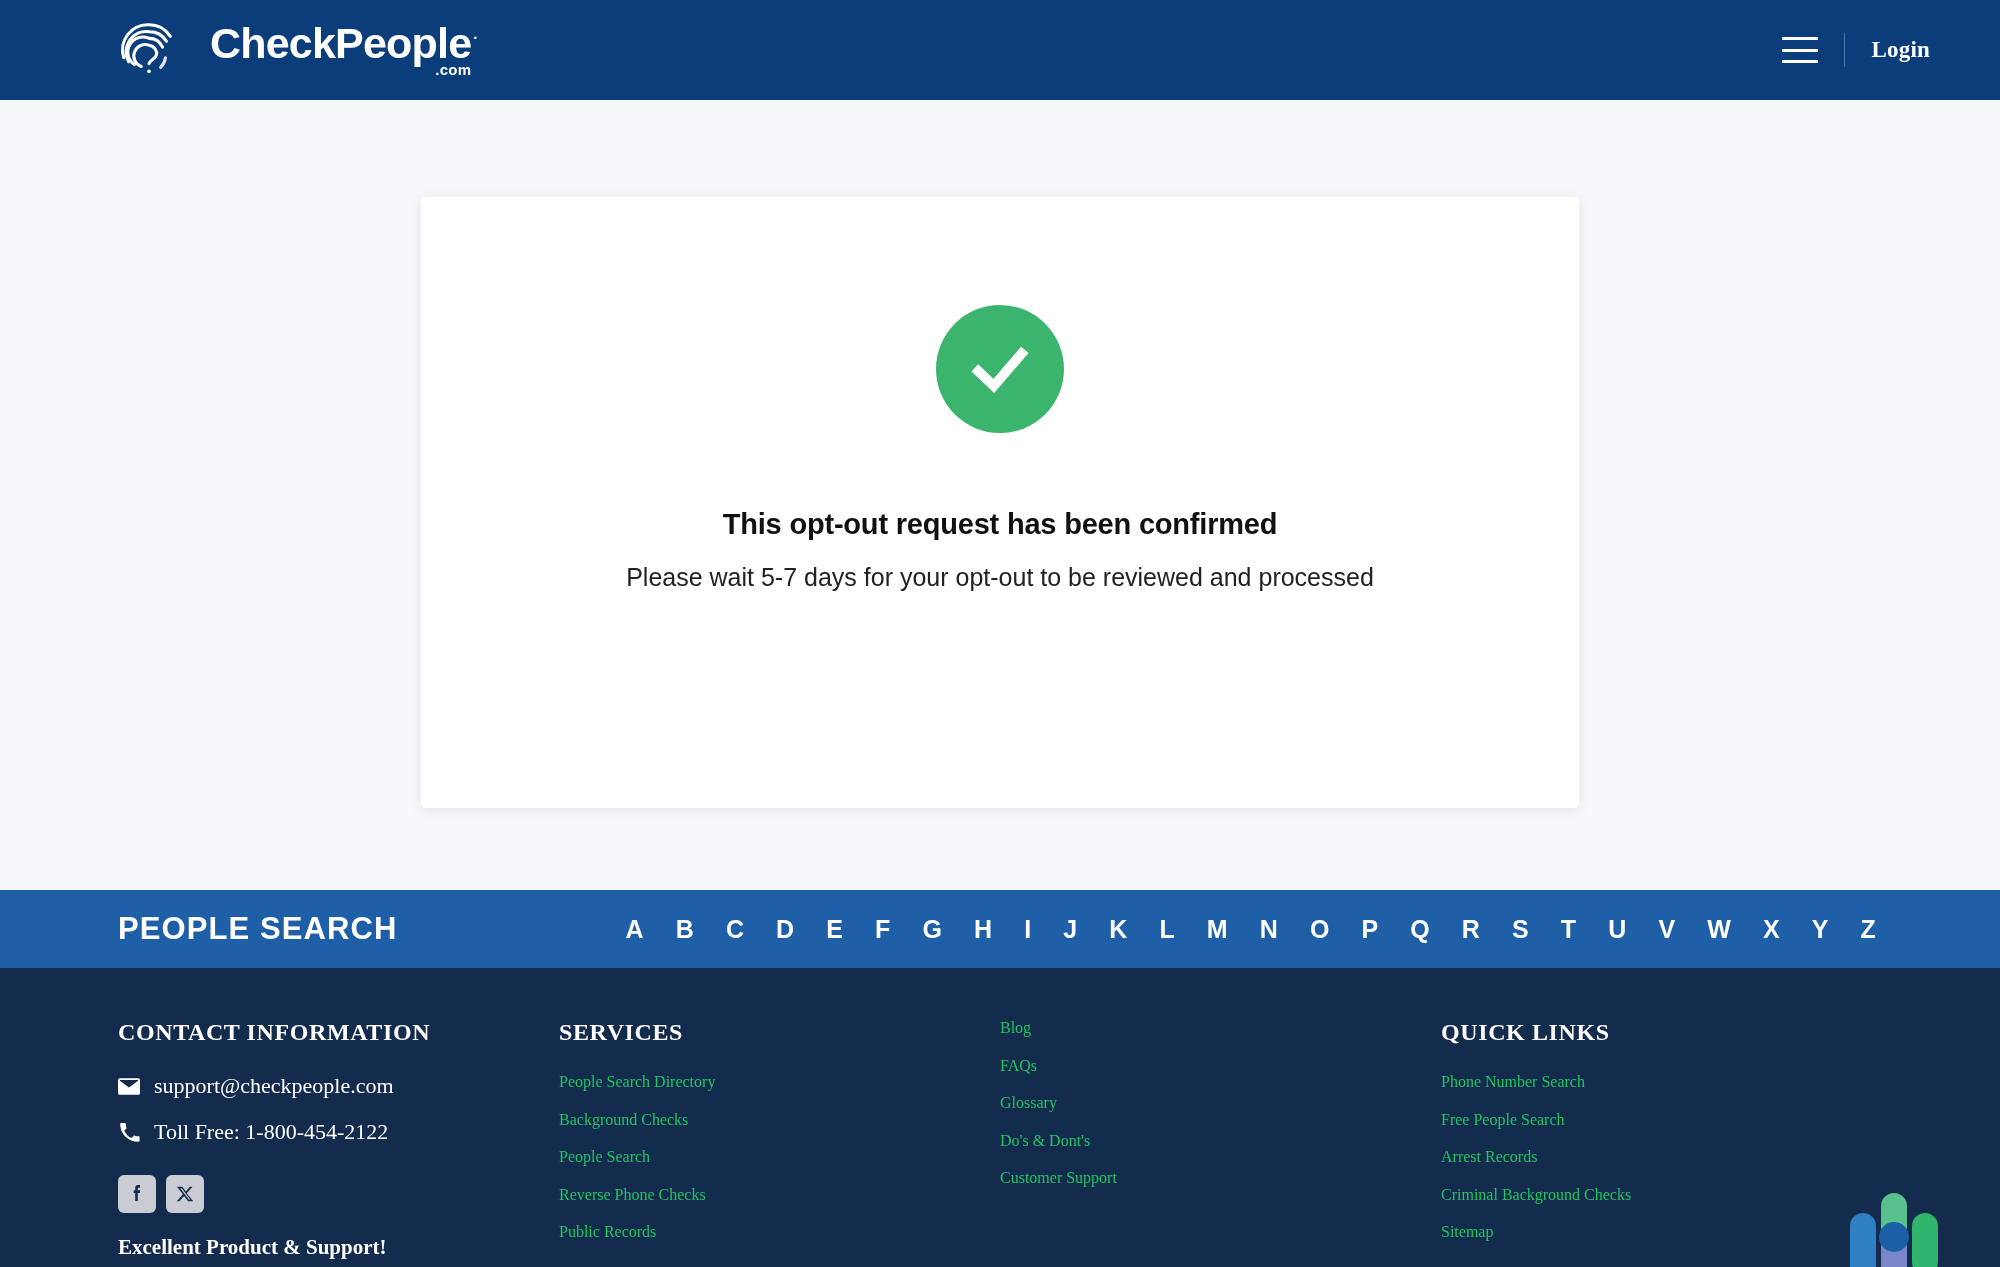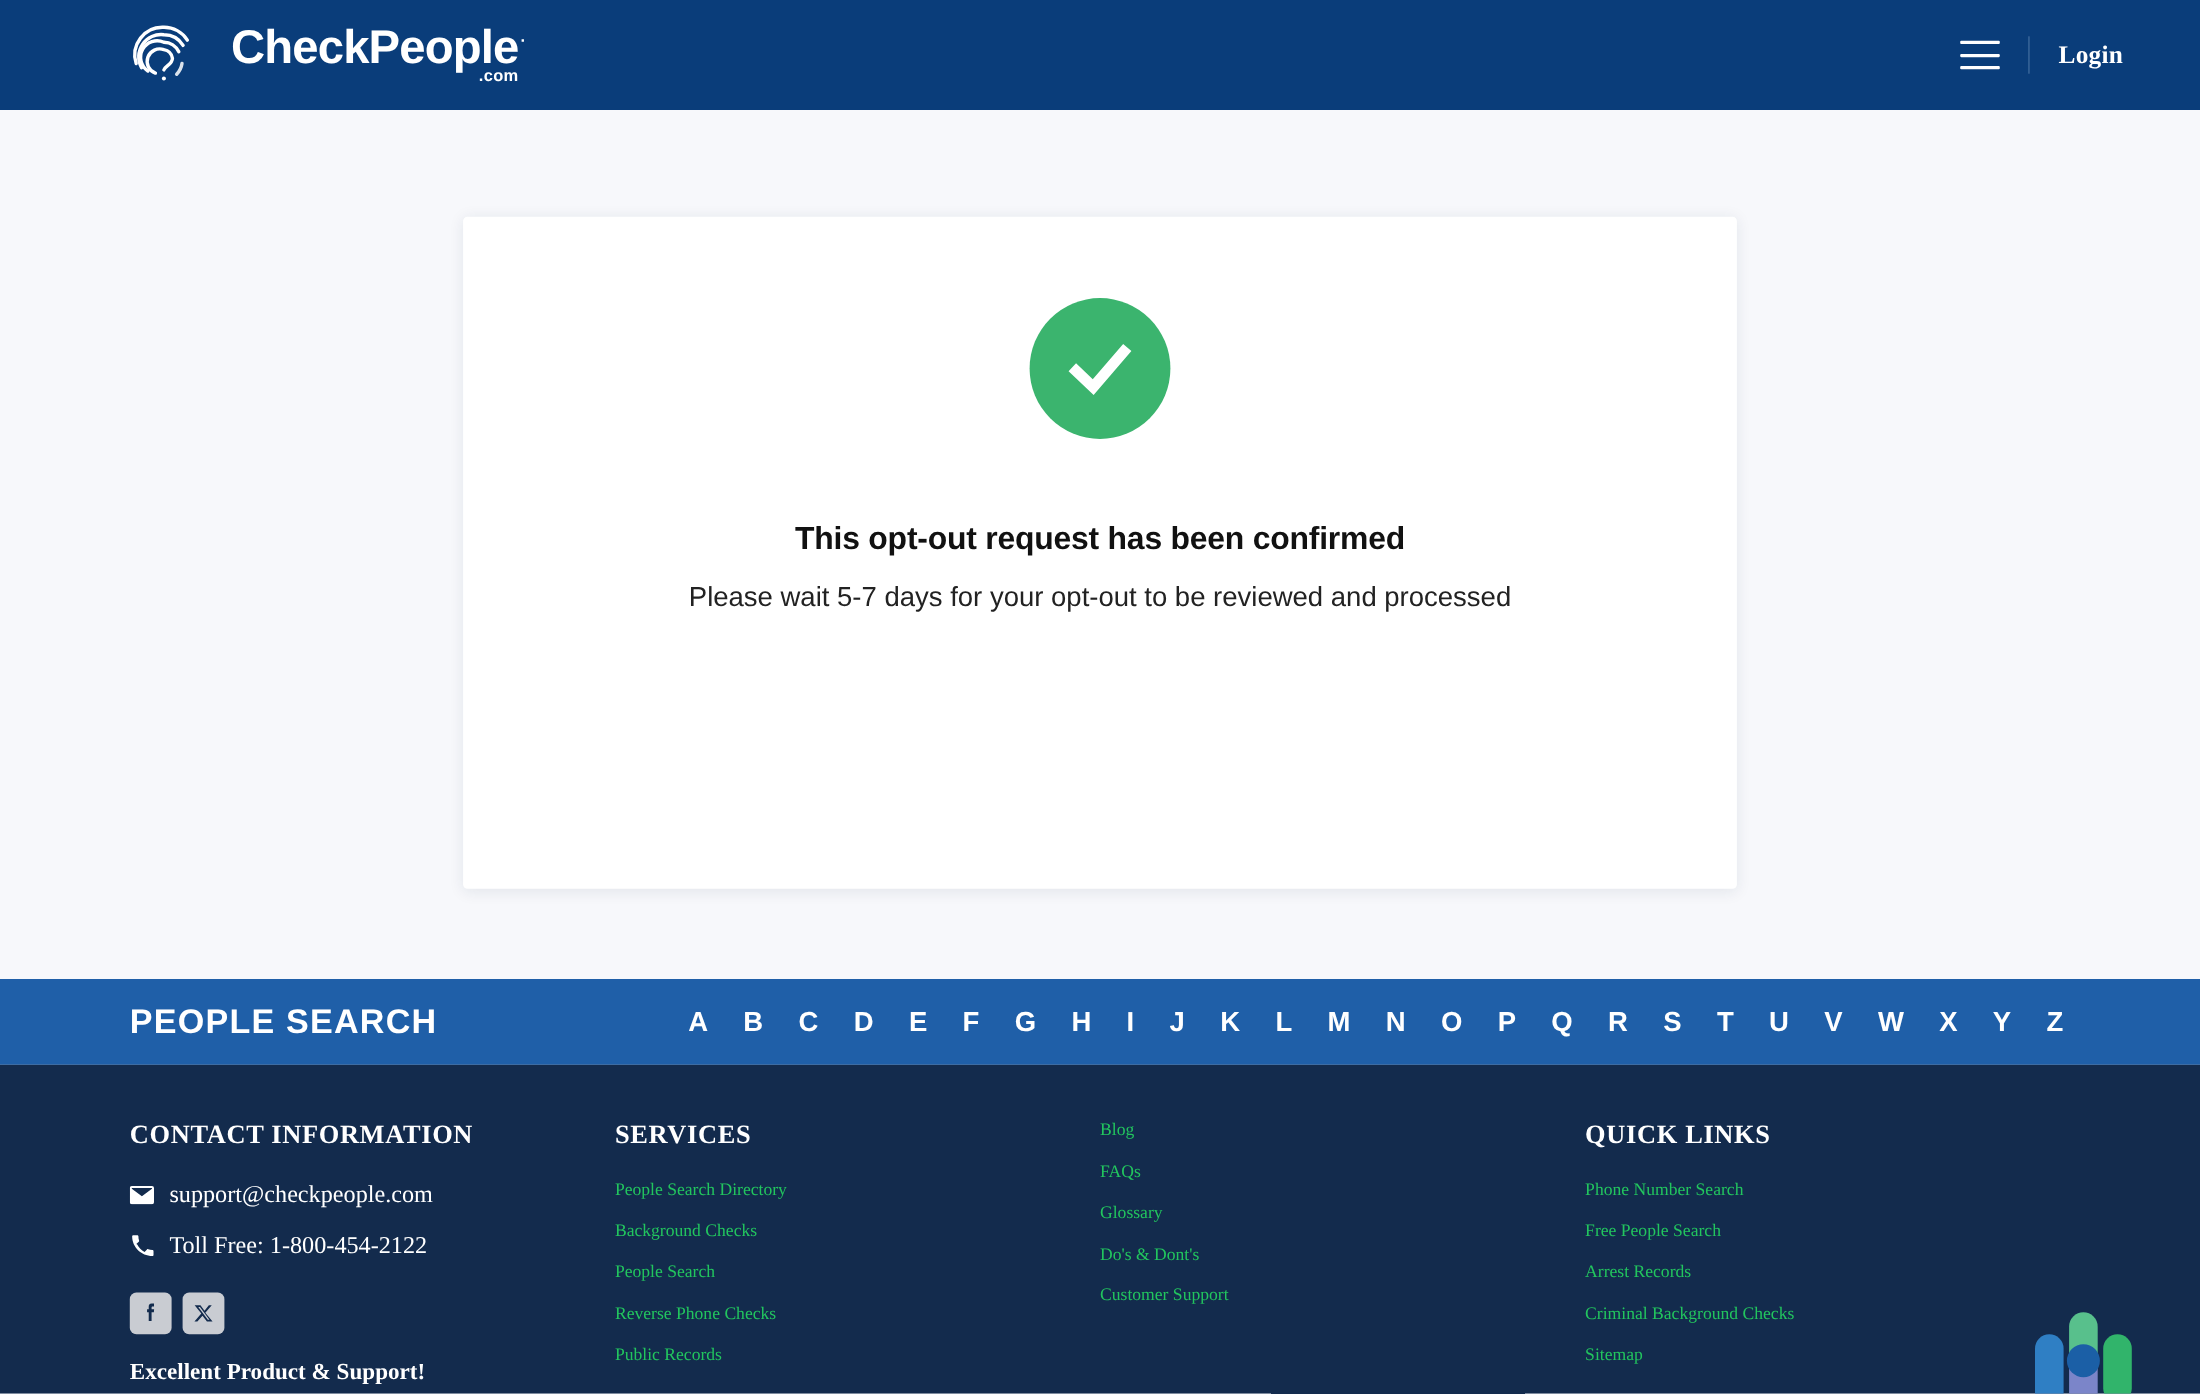--- a/index.html
+++ b/index.html
@@ -95,21 +95,21 @@
 
   .card {
     width: 1158px;
     height: 611px;
     background: #ffffff;
     border-radius: 4px;
     box-shadow: 0 2px 14px rgba(20,40,80,0.09);
     display: flex;
     flex-direction: column;
     align-items: center;
-    padding-top: 74px;
+    padding-top: 108px;
   }
 
   .check-circle {
     width: 128px; height: 128px;
     border-radius: 50%;
     background: #3bb46e;
     display: flex; align-items: center; justify-content: center;
   }
   .check-circle svg { width: 74px; height: 74px; display: block; }
 

